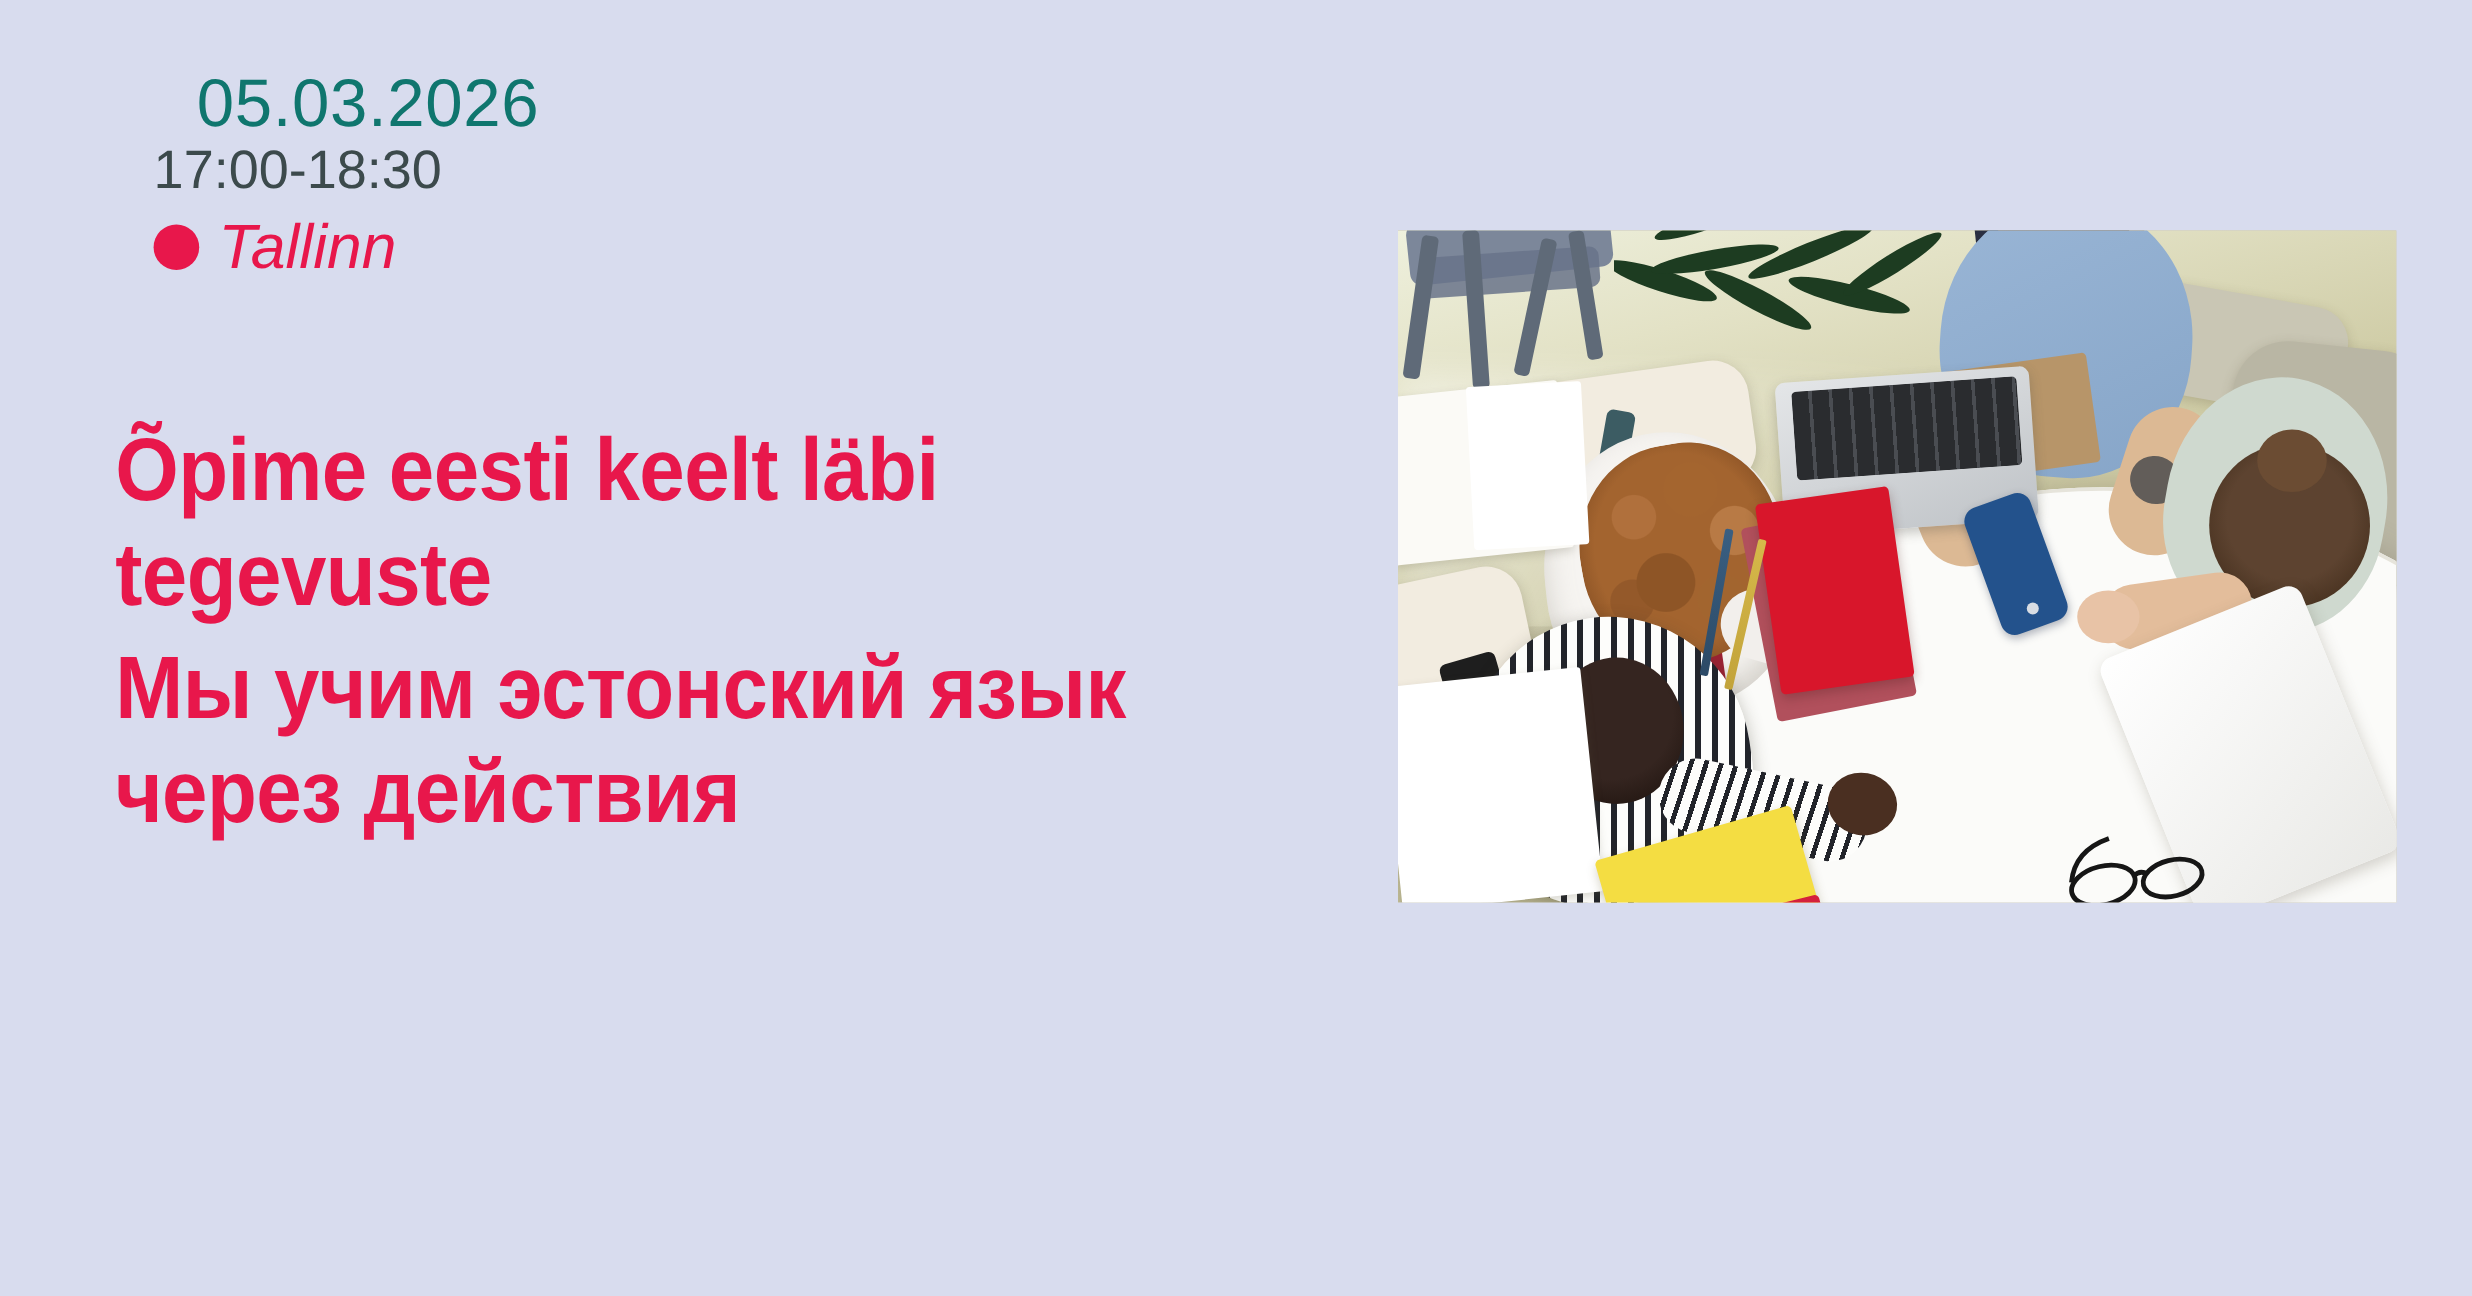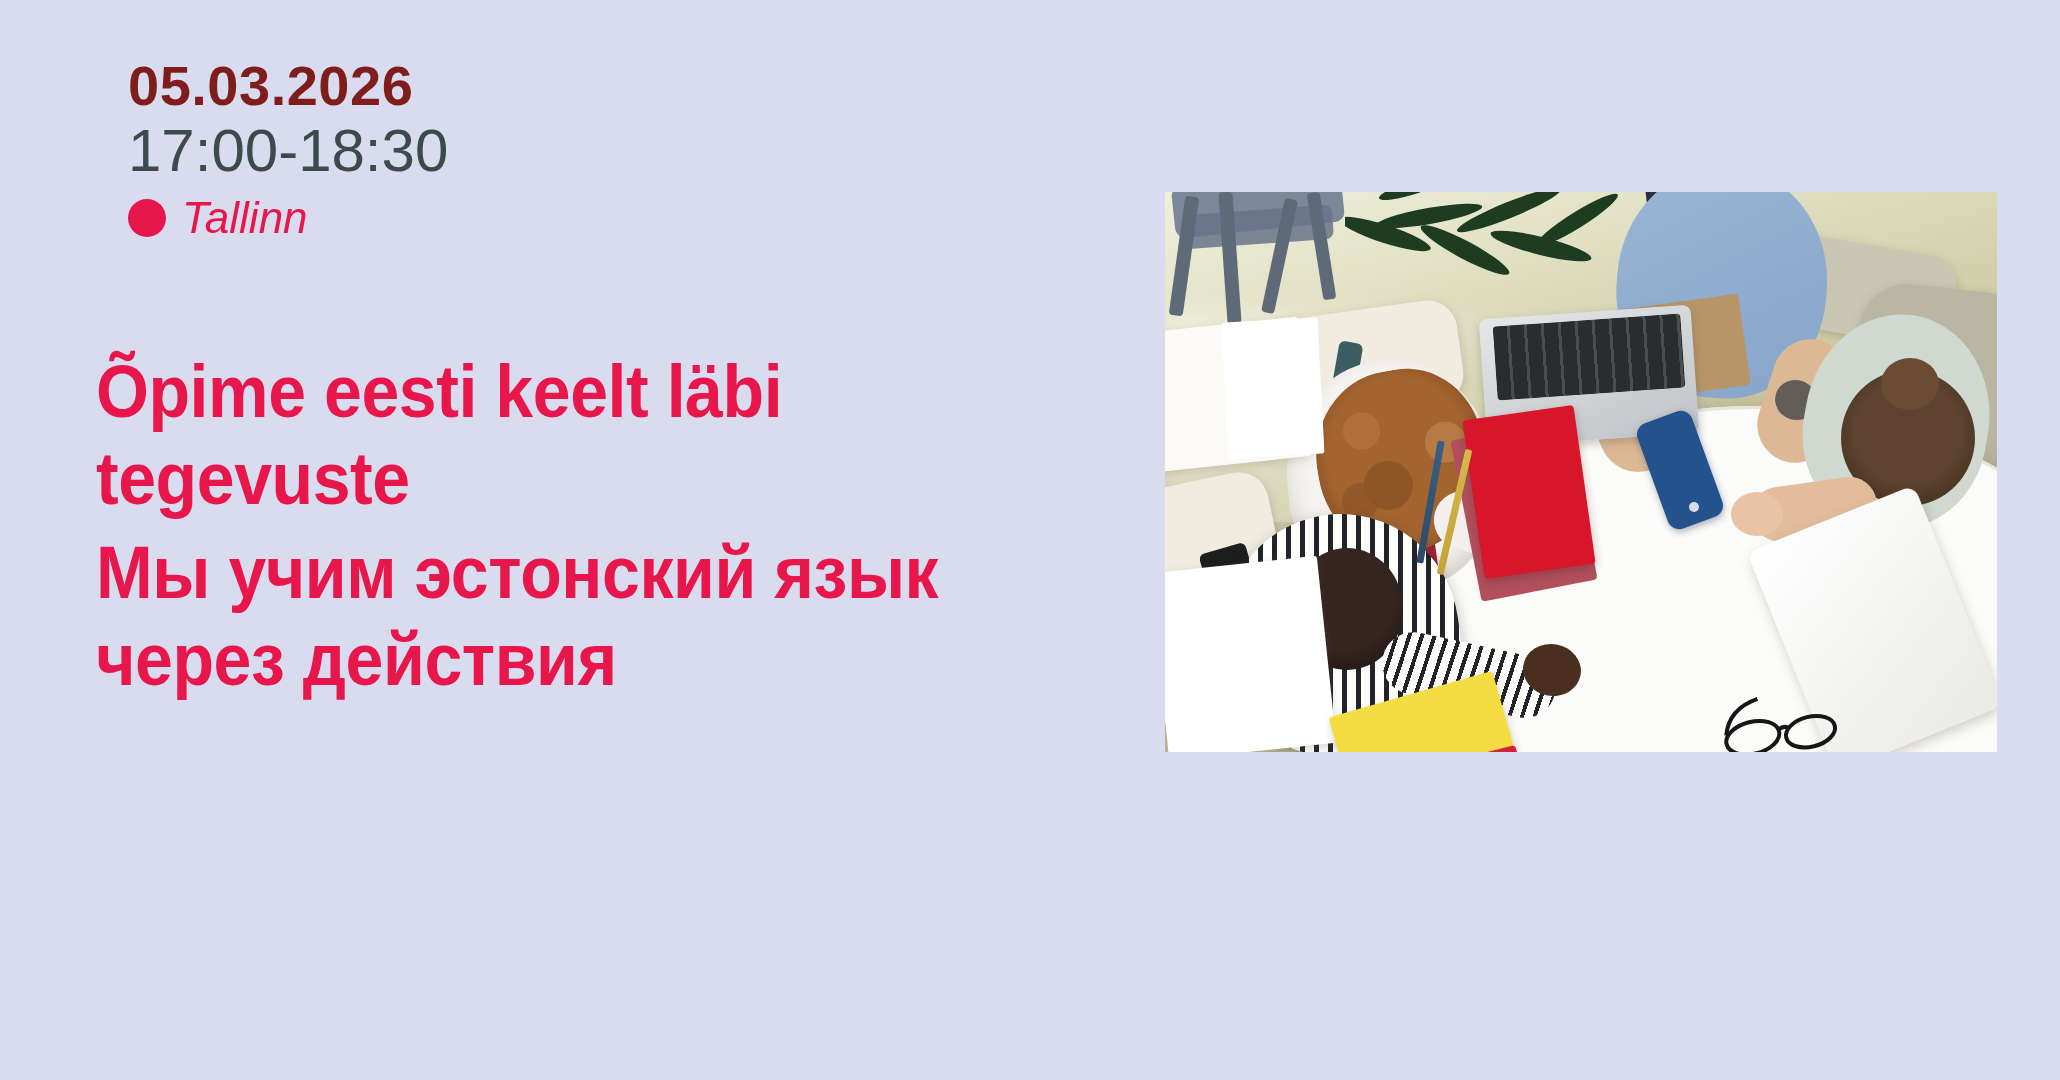--- a/index.html
+++ b/index.html
@@ -11,36 +11,36 @@
   }
   #poster {
     position:relative;
     width:2060px; height:1080px;
     background:#d8dcee;
   }
 
   
   #meta { position:absolute; left:128px; top:56px; }
   #event-date {
-    font-size:56px; font-weight:bold; color:#7f1d1d;
-    letter-spacing:0.5px; line-height:1.06;
+    font-size:56px; font-weight:normal; color:#0f766e;
+    letter-spacing:0.5px; line-height:1.06;margin-left:36px;
   }
   #event-time {
-    font-size:60px; font-weight:400; color:#3c4a4c;
+    font-size:45px; font-weight:400; color:#3c4a4c;
     line-height:1.12; margin-top:2px;
   }
   #location-row {
     display:flex; align-items:center; gap:16px; margin-top:8px;
   }
   #location-dot {
     width:38px; height:38px; border-radius:50%;
     background:#e8174b; flex:0 0 38px;
   }
   #location-name {
-    font-size:44px; font-style:italic; font-weight:400;
+    font-size:52px; font-style:italic; font-weight:400;
     color:#e8174b; letter-spacing:0px;
   }
 
   
   #headline { position:absolute; left:96px; top:348px; width:1020px; }
   .hl-line {
     color:#e8174b; font-weight:bold;
     font-size:74px; line-height:1.18;
     transform:scaleX(0.92); transform-origin:left center;
     white-space:nowrap;

